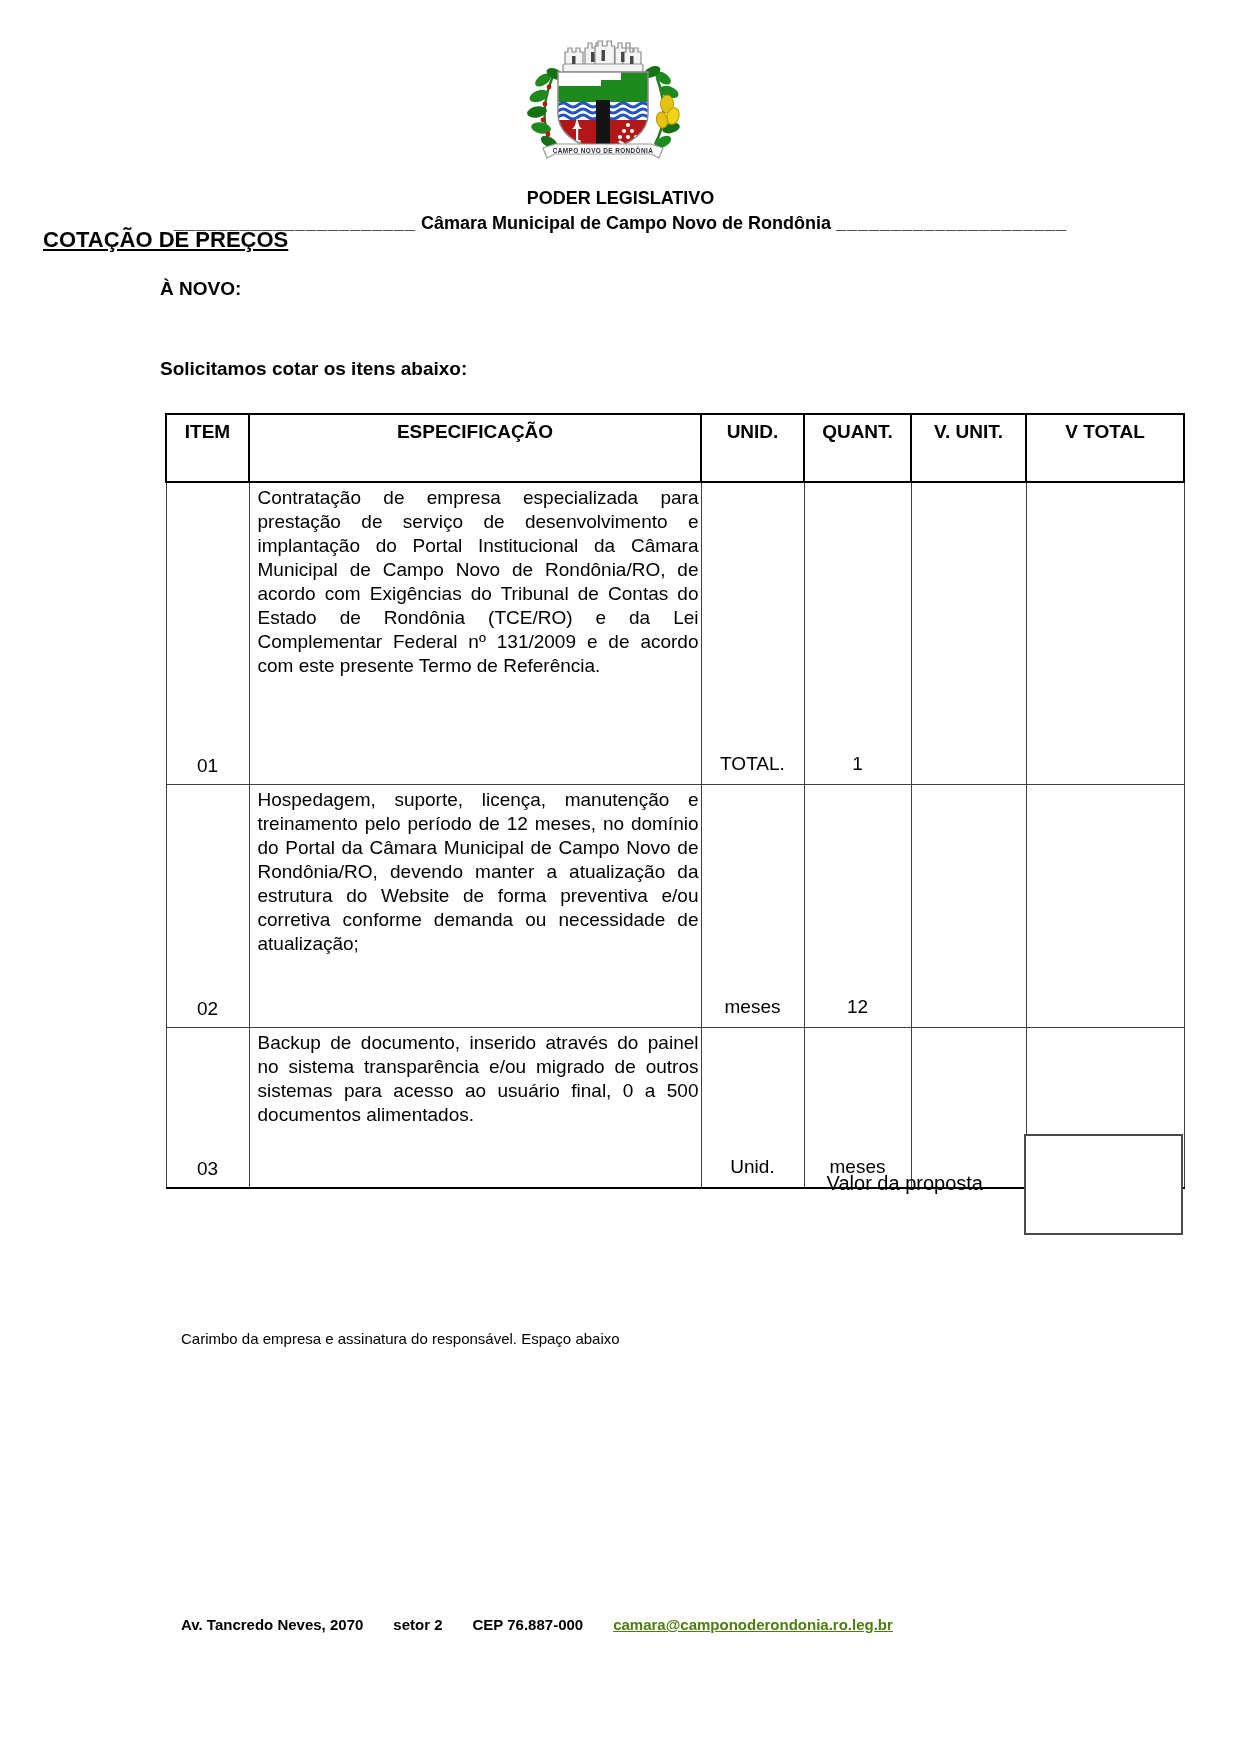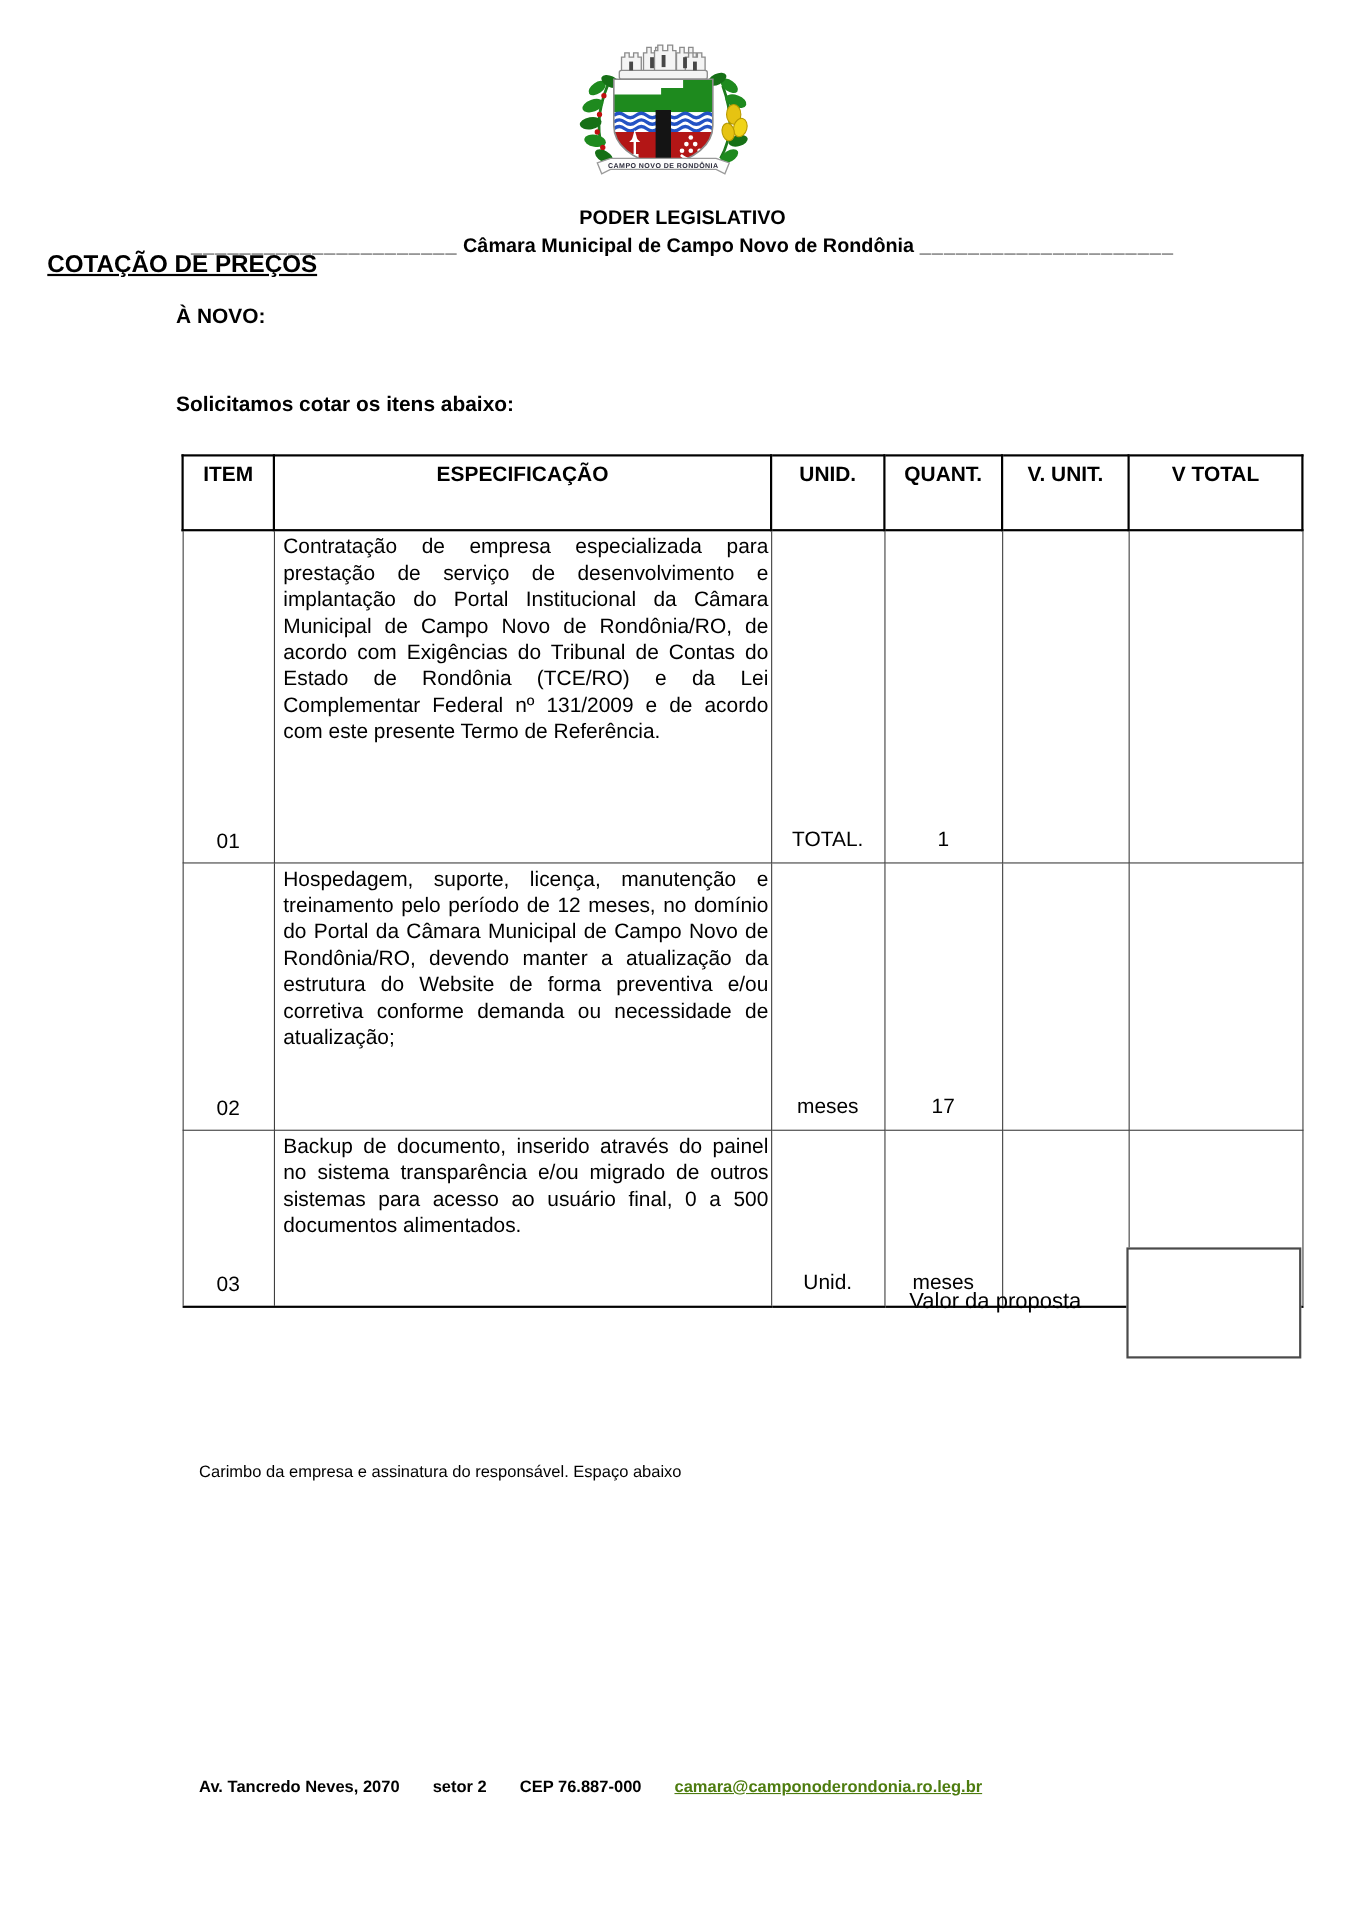--- a/index.html
+++ b/index.html
@@ -175,21 +175,21 @@
         <td class="c-spec">Contratação de empresa especializada para prestação de serviço de desenvolvimento e implantação do Portal Institucional da Câmara Municipal de Campo Novo de Rondônia/RO, de acordo com Exigências do Tribunal de Contas do Estado de Rondônia (TCE/RO) e da Lei Complementar Federal nº 131/2009 e de acordo com este presente Termo de Referência.</td>
         <td class="c-mid">TOTAL.</td>
         <td class="c-mid">1</td>
         <td class="c-empty"></td>
         <td class="c-empty"></td>
       </tr>
       <tr class="r2">
         <td class="c-item">02</td>
         <td class="c-spec">Hospedagem, suporte, licença, manutenção e treinamento pelo período de 12 meses, no domínio do Portal da Câmara Municipal de Campo Novo de Rondônia/RO, devendo manter a atualização da estrutura do Website de forma preventiva e/ou corretiva conforme demanda ou necessidade de atualização;</td>
         <td class="c-mid">meses</td>
-        <td class="c-mid">17</td>
+        <td class="c-mid">12</td>
         <td class="c-empty"></td>
         <td class="c-empty"></td>
       </tr>
       <tr class="r3">
         <td class="c-item">03</td>
         <td class="c-spec">Backup de documento, inserido através do painel no sistema transparência e/ou migrado de outros sistemas para acesso ao usuário final, 0 a 500 documentos alimentados.</td>
         <td class="c-mid">Unid.</td>
         <td class="c-mid">meses</td>
         <td class="c-empty"></td>
         <td class="c-empty"></td>

